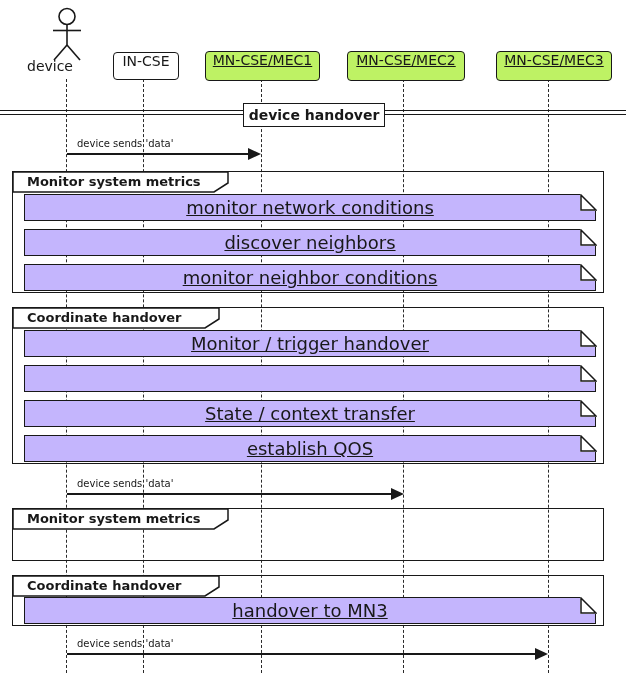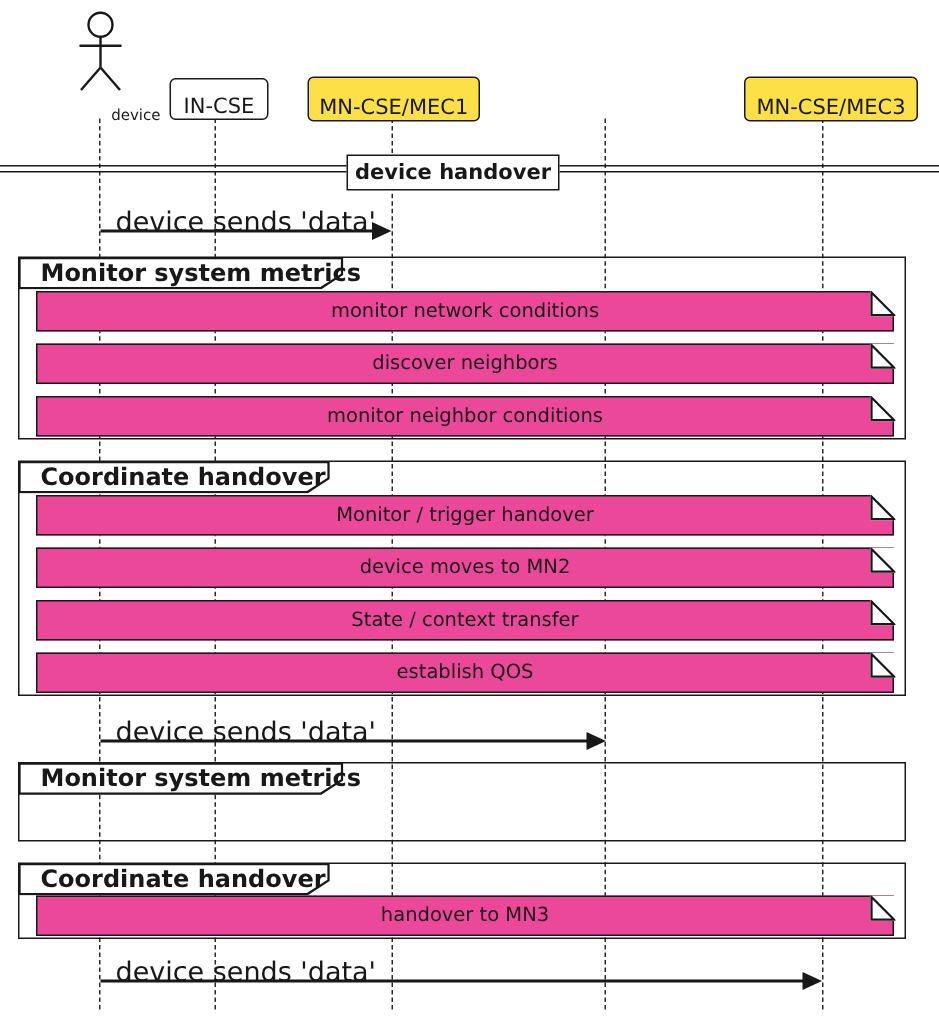--- a/index.html
+++ b/index.html
@@ -14,60 +14,61 @@
   
   .lifeline{
     position:absolute;top:79px;height:594px;width:0;
     border-left:1px dashed #2a2a2a;
   }
   
   .participant{
     position:absolute;
     border:1.5px solid #181818;border-radius:4px;
     background:#ffffff;
-    display:flex;align-items:flex-end;justify-content:center;
+    display:flex;align-items:flex-start;justify-content:center;
     font-size:14px;
   }
-  .participant.blue{background:#fde047;}
+  .participant.blue{background:#bef264;text-decoration:underline;}
   .actor-label{
-    position:absolute;left:27px;top:72px;width:80px;
-    text-align:right;font-size:10px;
+    position:absolute;left:27px;top:58px;width:80px;
+    text-align:left;font-size:14px;
   }
   
   .divider-line{position:absolute;left:0;width:626px;height:1.2px;background:#181818;}
   .divider-box{
-    position:absolute;left:231px;top:103px;width:140px;height:22px;
+    position:absolute;left:243px;top:103px;width:140px;height:22px;
     border:1.5px solid #181818;background:#ffffff;
     display:flex;align-items:center;justify-content:center;
     font-size:14px;font-weight:bold;
   }
   
-  .msg-label{position:absolute;font-size:18px;white-space:nowrap;}
+  .msg-label{position:absolute;font-size:10px;white-space:nowrap;}
   .msg-line{position:absolute;height:1.5px;background:#181818;}
   .msg-head{
     position:absolute;width:0;height:0;
     border-top:6px solid transparent;border-bottom:6px solid transparent;
     border-left:13px solid #181818;
   }
   
   .group-frame{
     position:absolute;
     border:1.5px solid #181818;background:transparent;
   }
   .group-tab-svg{position:absolute;left:-1.5px;top:-1.5px;}
   .group-tab-label{
     position:absolute;left:14px;top:0;height:20px;line-height:20px;
-    font-size:16px;font-weight:bold;white-space:nowrap;
+    font-size:13px;font-weight:bold;white-space:nowrap;
   }
   
   .note{
     position:absolute;left:24px;width:570px;height:25px;
-    border:1.5px solid #181818;background:#ec4899;
+    border:1.5px solid #181818;background:#c4b5fd;
     display:flex;align-items:center;justify-content:center;
-    font-size:13px;
+    font-size:18px;
+    text-decoration:underline;
   }
   .note-fold{position:absolute;top:-1.5px;right:-1.5px;width:17px;height:17px;}
 </style>
 </head>
 <body>
 
 <div class="canvas">
 
   <div class="lifeline" style="left:66px"></div>
   <div class="lifeline" style="left:143px"></div>
@@ -89,20 +90,23 @@
     <line x1="17" y1="38" x2="30" y2="53" stroke="#181818" stroke-width="1.6"></line>
   </svg>
   <div class="actor-label">device</div>
 
   <div class="participant" style="left:113px;top:52px;width:64px;height:26px">
     <span>IN-CSE</span>
   </div>
   <div class="participant blue" style="left:205px;top:51px;width:113px;height:28px">
     <span>MN-CSE/MEC1</span>
   </div>
+  <div class="participant blue" style="left:347px;top:51px;width:116px;height:28px">
+    <span>MN-CSE/MEC2</span>
+  </div>
   <div class="participant blue" style="left:496px;top:51px;width:114px;height:28px">
     <span>MN-CSE/MEC3</span>
   </div>
 
   <div class="msg-label" style="left:77px;top:138px">device sends 'data'</div>
   <div class="msg-line" style="left:67px;top:153px;width:186px"></div>
   <div class="msg-head" style="left:248px;top:148px"></div>
 
   <div class="group-frame" style="left:12px;top:171px;width:590px;height:120px">
     <svg class="group-tab-svg" width="218" height="22">
@@ -139,21 +143,20 @@
     <div class="group-tab-label">Coordinate handover</div>
   </div>
   <div class="note" style="top:330px">
     <span>Monitor / trigger handover</span>
     <svg class="note-fold" width="17" height="17">
       <rect x="0" y="0" width="17" height="17" fill="#ffffff"></rect>
       <polygon points="1,1 16,16 1,16" fill="#ffffff" stroke="#181818" stroke-width="1.5"></polygon>
     </svg>
   </div>
   <div class="note" style="top:365px">
-    <span>device moves to MN2</span>
     <svg class="note-fold" width="17" height="17">
       <rect x="0" y="0" width="17" height="17" fill="#ffffff"></rect>
       <polygon points="1,1 16,16 1,16" fill="#ffffff" stroke="#181818" stroke-width="1.5"></polygon>
     </svg>
   </div>
   <div class="note" style="top:400px">
     <span>State / context transfer</span>
     <svg class="note-fold" width="17" height="17">
       <rect x="0" y="0" width="17" height="17" fill="#ffffff"></rect>
       <polygon points="1,1 16,16 1,16" fill="#ffffff" stroke="#181818" stroke-width="1.5"></polygon>

